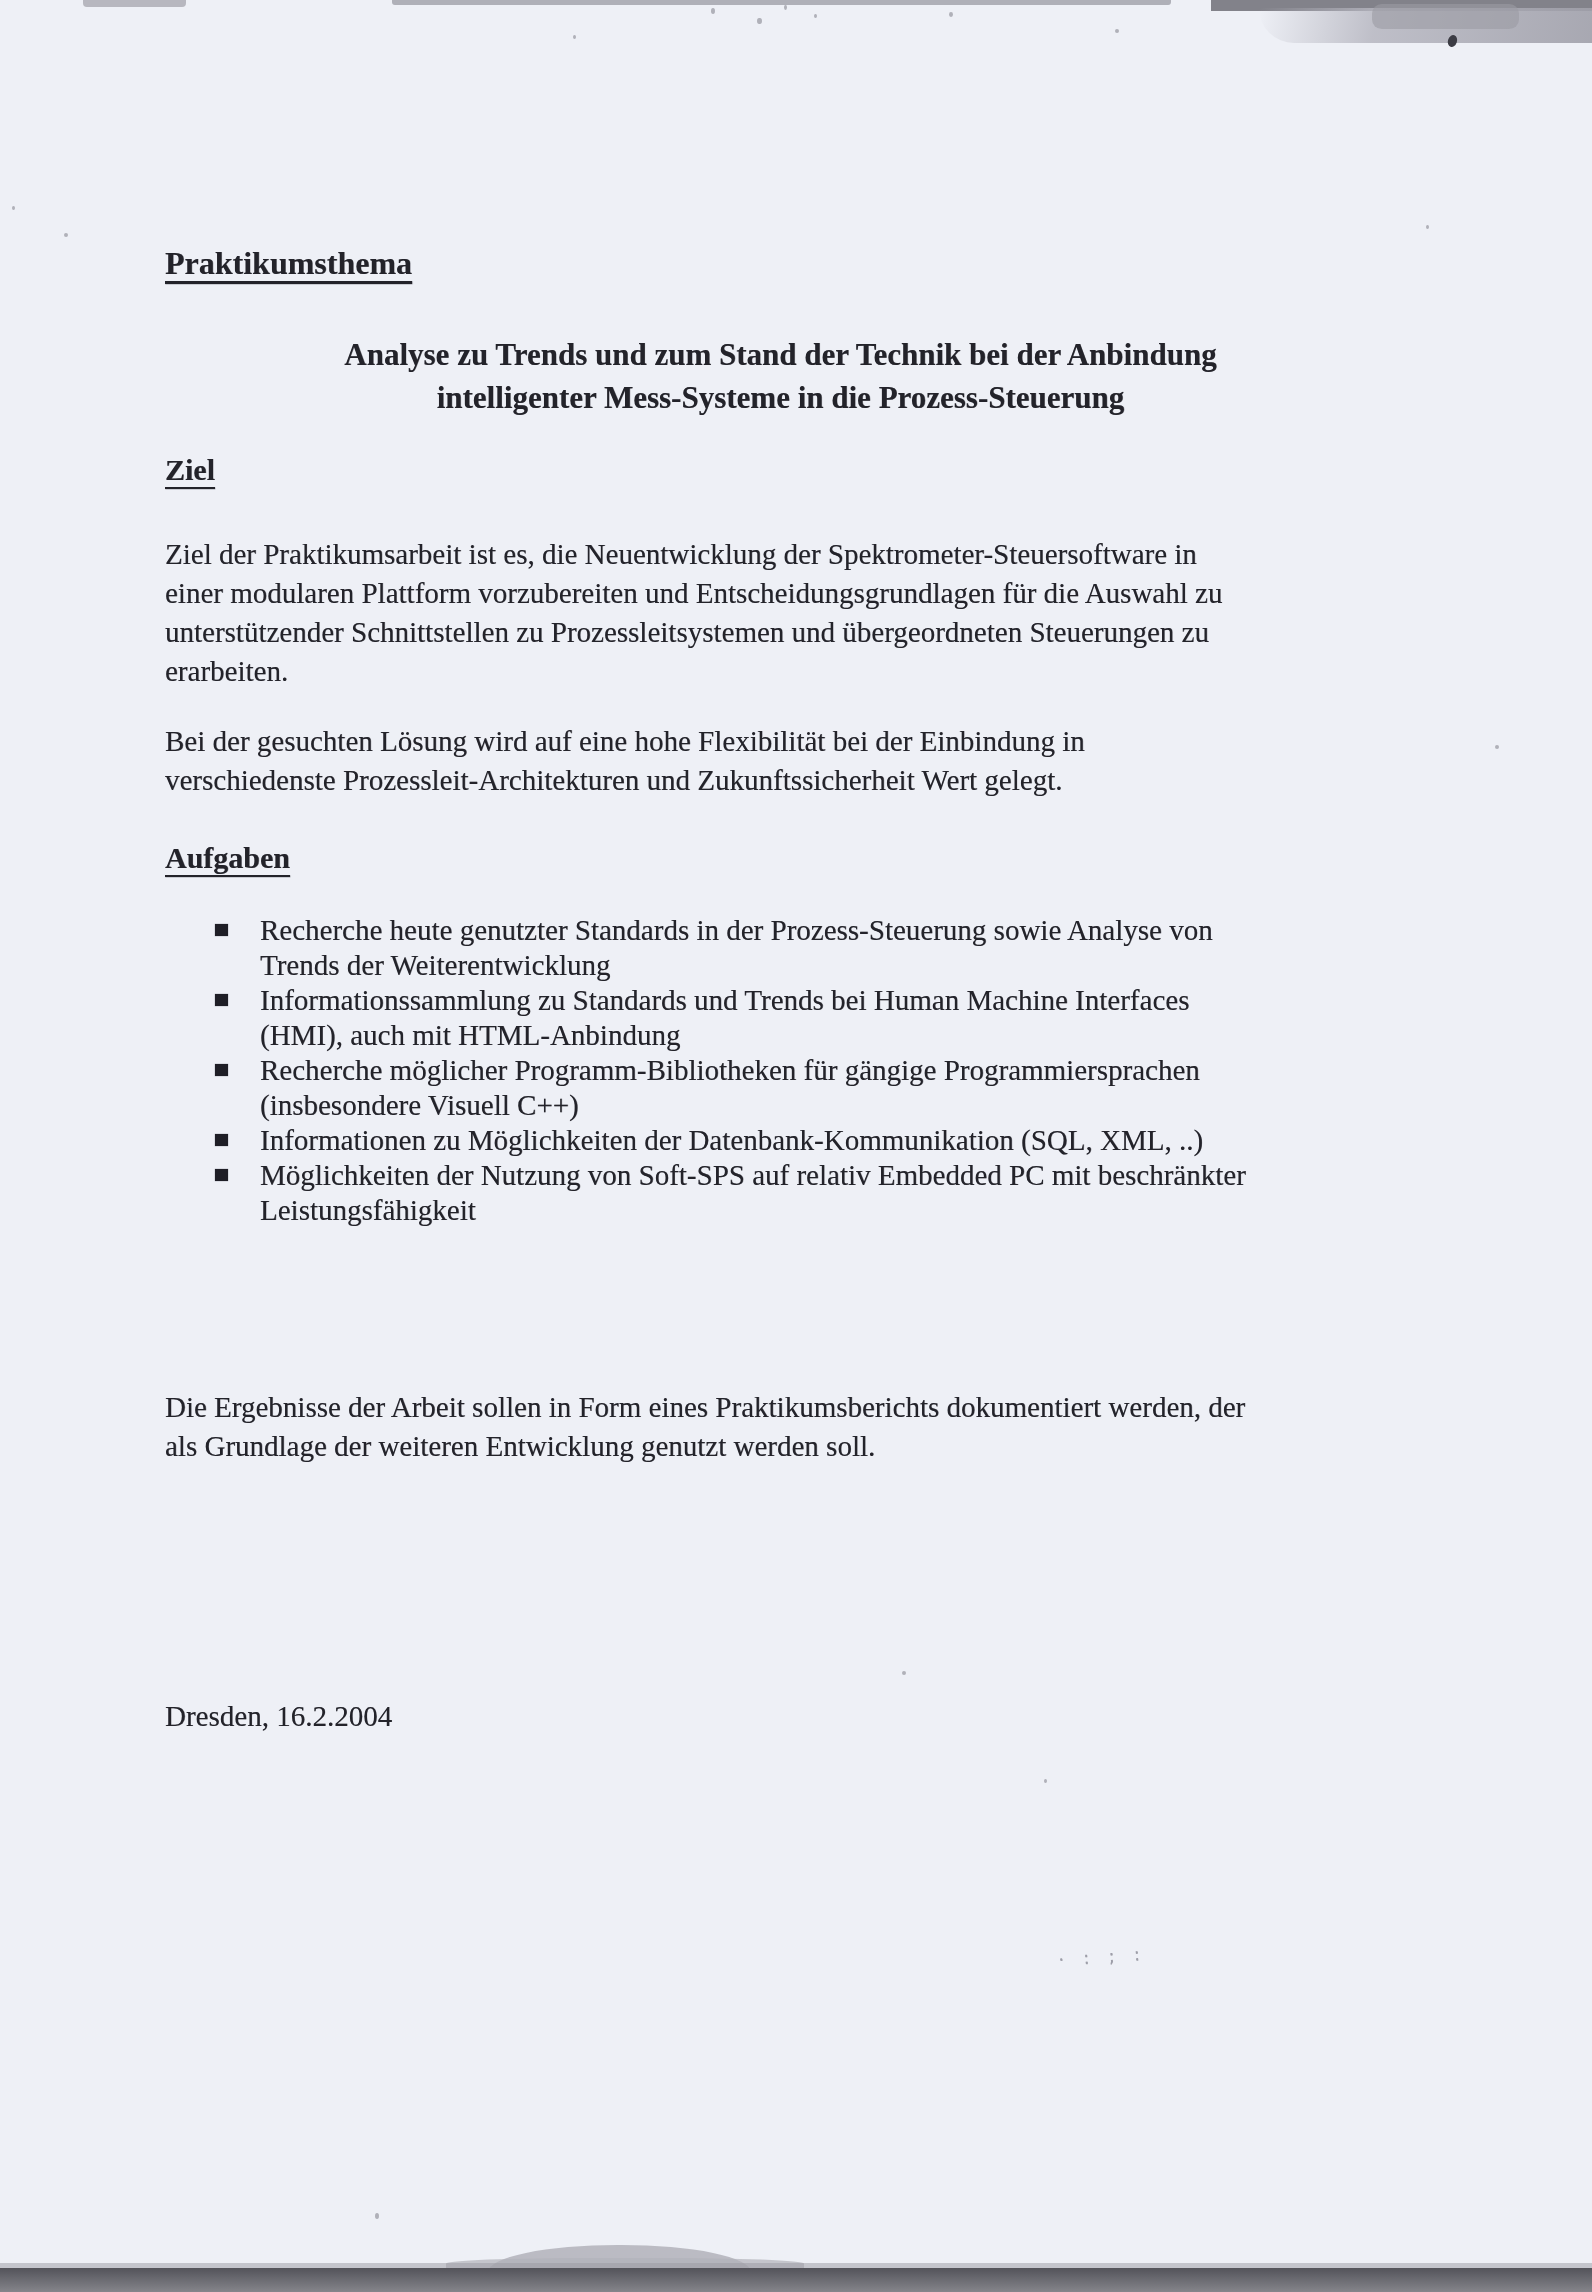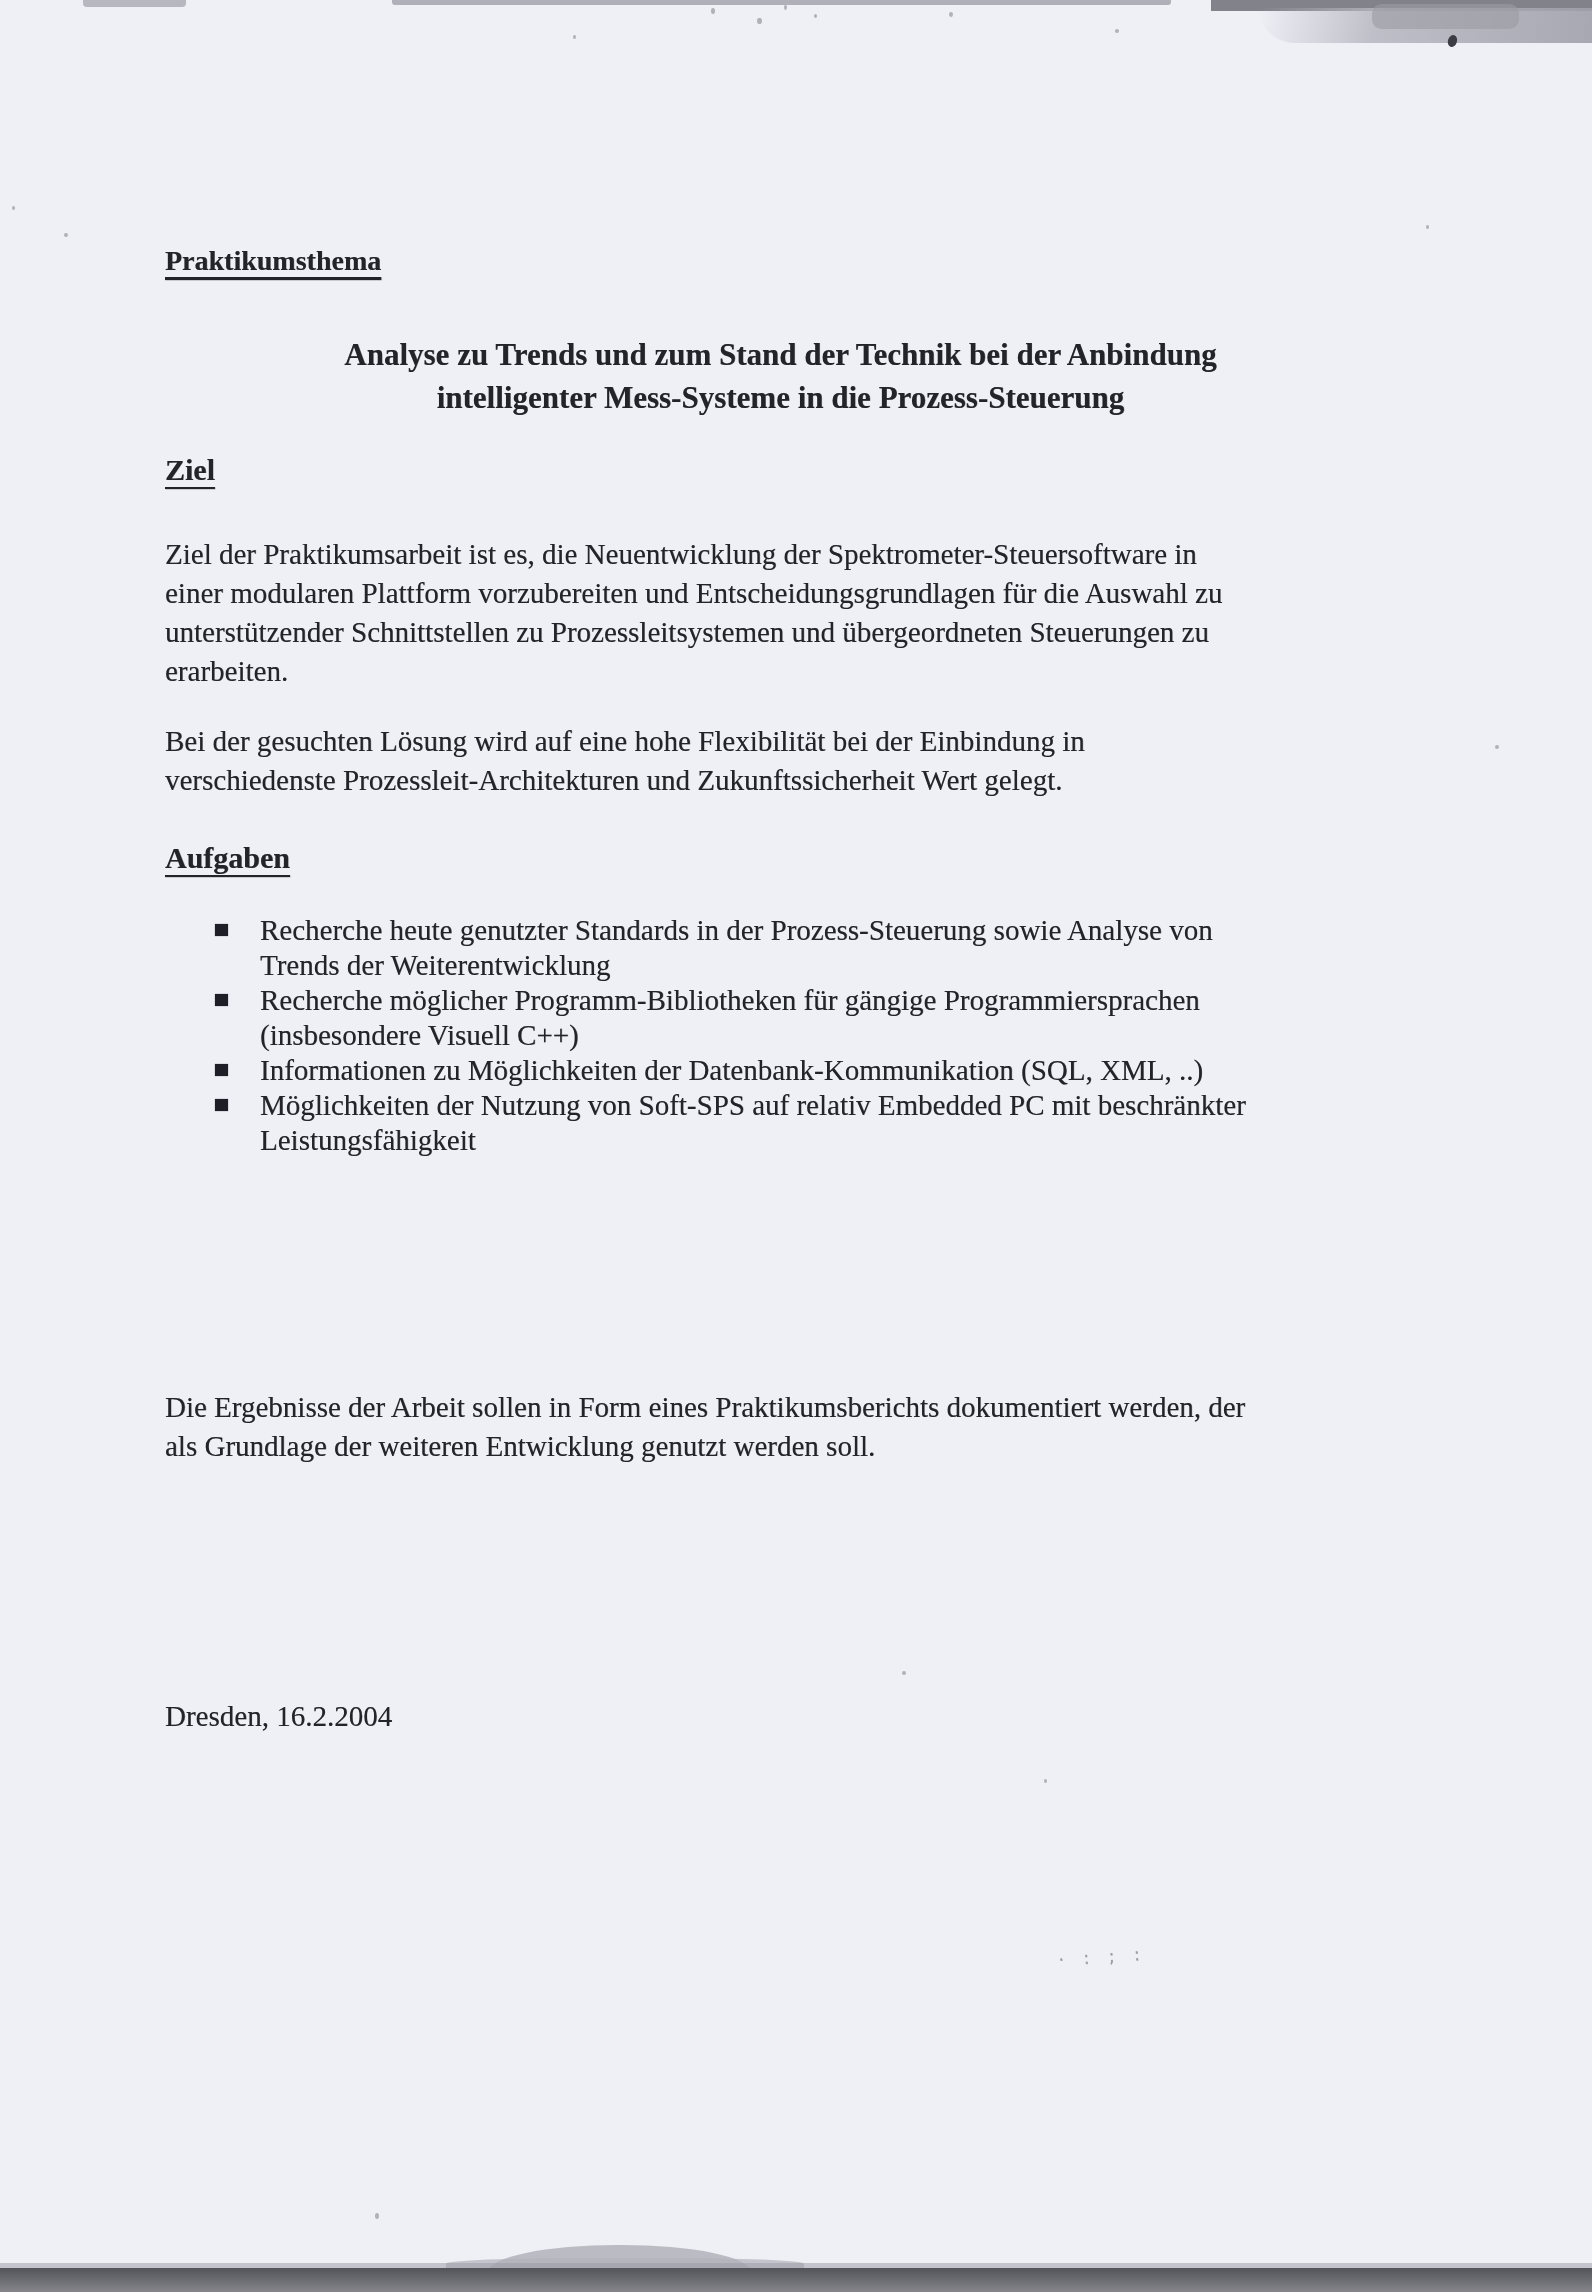--- a/index.html
+++ b/index.html
@@ -11,21 +11,21 @@
     overflow: hidden;
     font-family: "Liberation Serif", "DejaVu Serif", serif;
     color: #23232a;
   }
   .txt {
     text-shadow: 0.4px 0.4px 0.6px rgba(35,35,45,0.45);
   }
   .abs { position: absolute; }
   .doc-heading {
     left: 165px; top: 245px;
-    font-size: 28px; font-weight: bold;
+    font-size: 32px; font-weight: bold;
     text-decoration: underline;
     text-underline-offset: 6.9px;
     text-decoration-thickness: 2.5px;
   }
   .doc-title {
     left: 109px; top: 333px; width: 1343px;
     font-size: 31px; font-weight: bold;
     line-height: 43px; text-align: center;
     white-space: pre-line;
   }
@@ -137,20 +137,25 @@
   <div class="abs section-heading aufgaben-heading txt">Aufgaben</div>
 
   <ul class="abs task-list">
     <li class="task-item">
       <span class="task-bullet"></span>
       <span class="task-text txt">Recherche heute genutzter Standards in der Prozess-Steuerung sowie Analyse von
 Trends der Weiterentwicklung</span>
     </li>
     <li class="task-item">
       <span class="task-bullet"></span>
+      <span class="task-text txt">Informationssammlung zu Standards und Trends bei Human Machine Interfaces
+(HMI), auch mit HTML-Anbindung</span>
+    </li>
+    <li class="task-item">
+      <span class="task-bullet"></span>
       <span class="task-text txt">Recherche möglicher Programm-Bibliotheken für gängige Programmiersprachen
 (insbesondere Visuell C++)</span>
     </li>
     <li class="task-item">
       <span class="task-bullet"></span>
       <span class="task-text txt">Informationen zu Möglichkeiten der Datenbank-Kommunikation (SQL, XML, ..)</span>
     </li>
     <li class="task-item">
       <span class="task-bullet"></span>
       <span class="task-text txt">Möglichkeiten der Nutzung von Soft-SPS auf relativ Embedded PC mit beschränkter

